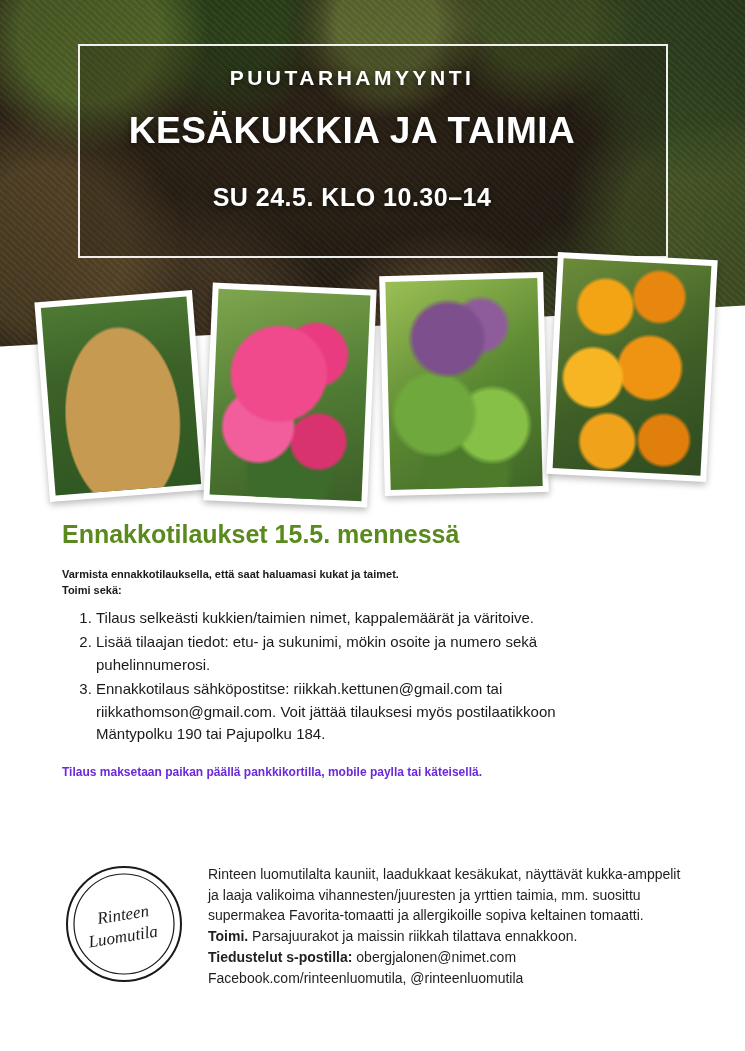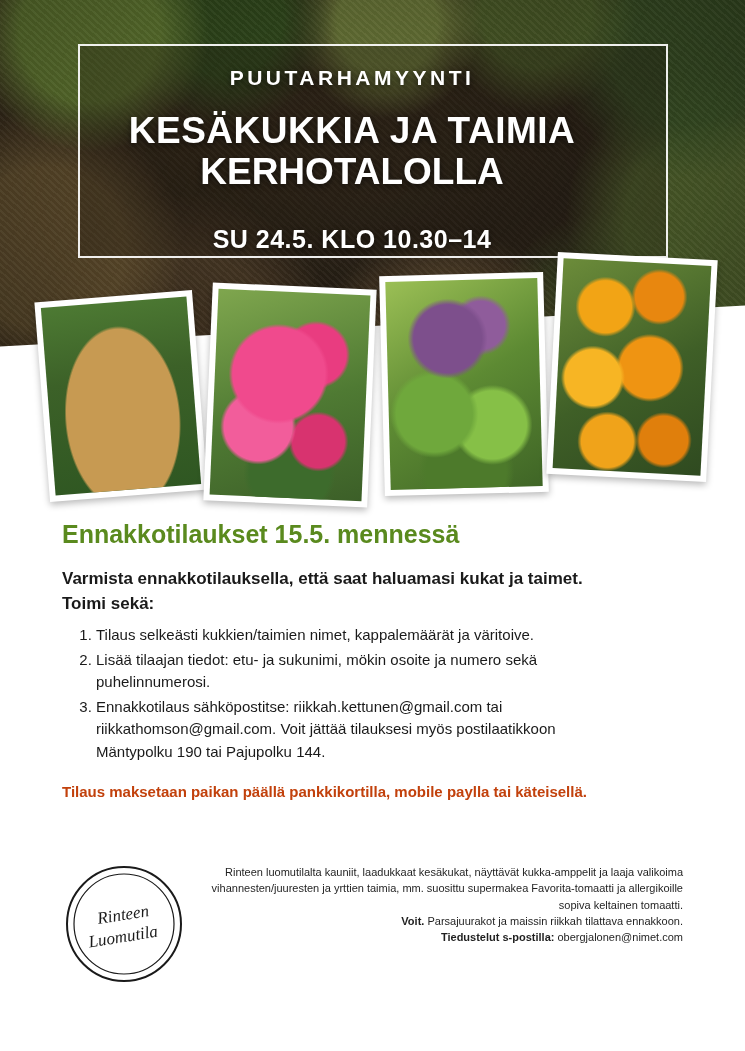--- a/index.html
+++ b/index.html
@@ -182,38 +182,38 @@
     padding: 0 62px;
   }
   h2.section-title {
     margin: 0 0 18px 0;
     color: #5a8a1e;
     font-size: 25px;
     font-weight: bold;
   }
   .lead {
     margin: 0;
-    font-size: 17px;
+    font-size: 11px;
     font-weight: bold;
     color: #1a1a1a;
     line-height: 1.45;
   }
   ol.steps {
     margin: 8px 0 0 0;
     padding-left: 34px;
     font-size: 15px;
     color: #1a1a1a;
     line-height: 1.5;
   }
   ol.steps li { margin-bottom: 2px; }
   .payment {
     margin: 18px 0 0 0;
-    font-size: 15px;
-    font-weight: bold;
-    color: #c2410c;
+    font-size: 12px;
+    font-weight: bold;
+    color: #6d28d9;
     line-height: 1.45;
     max-width: 600px;
   }
 
   
   .footer {
     position: absolute;
     left: 0;
     top: 862px;
     width: 745px;
@@ -223,39 +223,37 @@
     align-items: flex-start;
   }
   .logo {
     width: 124px;
     min-width: 124px;
     height: 124px;
     position: relative;
   }
   .logo svg { display: block; }
   .footer-text {
-    font-size: 11px;
+    font-size: 14px;
     color: #1f1f1f;
     line-height: 1.48;
     padding-top: 2px;
-    text-align: right;
   }
   .footer-text p { margin: 0; }
   .footer-text .b { font-weight: bold; }
 </style>
 </head>
 <body>
 
 <div class="hero">
   <div class="hero-bg"></div>
   <div class="hero-frame"></div>
   <div class="hero-text">
     <div class="kicker">PUUTARHAMYYNTI</div>
     <div class="headline1">KESÄKUKKIA JA TAIMIA</div>
-    <div class="headline2">KERHOTALOLLA</div>
     <div class="subhead">SU 24.5. KLO 10.30–14</div>
   </div>
   <div class="hero-wedge"></div>
 </div>
 
 <div class="photos">
   <div class="photo p1">
     <div class="inner veg"></div>
   </div>
   <div class="photo p2">
@@ -273,40 +271,41 @@
   <h2 class="section-title">Ennakkotilaukset 15.5. mennessä</h2>
 
   <p class="lead">
     <span>Varmista ennakkotilauksella, että saat haluamasi kukat ja taimet.</span><br>
     <span>Toimi sekä:</span>
   </p>
 
   <ol class="steps">
     <li>Tilaus selkeästi kukkien/taimien nimet, kappalemäärät ja väritoive.</li>
     <li>Lisää tilaajan tiedot: etu- ja sukunimi, mökin osoite ja numero sekä puhelinnumerosi.</li>
-    <li>Ennakkotilaus sähköpostitse: riikkah.kettunen@gmail.com tai riikkathomson@gmail.com. Voit jättää tilauksesi myös postilaatikkoon Mäntypolku 190 tai Pajupolku 144.</li>
+    <li>Ennakkotilaus sähköpostitse: riikkah.kettunen@gmail.com tai riikkathomson@gmail.com. Voit jättää tilauksesi myös postilaatikkoon Mäntypolku 190 tai Pajupolku 184.</li>
   </ol>
 
   <p class="payment">Tilaus maksetaan paikan päällä pankkikortilla, mobile paylla tai käteisellä.</p>
 </div>
 
 <div class="footer">
   <div class="logo">
     <svg width="124" height="124" viewBox="0 0 124 124">
       <circle cx="62" cy="62" r="57" fill="none" stroke="#1a1a1a" stroke-width="2"></circle>
       <circle cx="62" cy="62" r="50" fill="none" stroke="#1a1a1a" stroke-width="1.2"></circle>
       <text x="62" y="58" text-anchor="middle" transform="rotate(-9 62 58)" font-family="Liberation Serif, serif" font-style="italic" font-size="17" fill="#1a1a1a">Rinteen</text>
       <text x="62" y="80" text-anchor="middle" transform="rotate(-9 62 80)" font-family="Liberation Serif, serif" font-style="italic" font-size="17" fill="#1a1a1a">Luomutila</text>
     </svg>
   </div>
 
   <div class="footer-text">
     <p>Rinteen luomutilalta kauniit, laadukkaat kesäkukat, näyttävät kukka-amppelit ja laaja valikoima vihannesten/juuresten ja yrttien taimia, mm. suosittu supermakea Favorita-tomaatti ja allergikoille sopiva keltainen tomaatti.</p>
     <p>
-      <span class="b">Voit.</span>
+      <span class="b">Toimi.</span>
       <span>Parsajuurakot ja maissin riikkah tilattava ennakkoon.</span>
     </p>
     <p>
       <span class="b">Tiedustelut s-postilla:</span>
       <span>obergjalonen@nimet.com</span>
     </p>
+    <p>Facebook.com/rinteenluomutila, @rinteenluomutila</p>
   </div>
 </div>
 
 </body></html>

